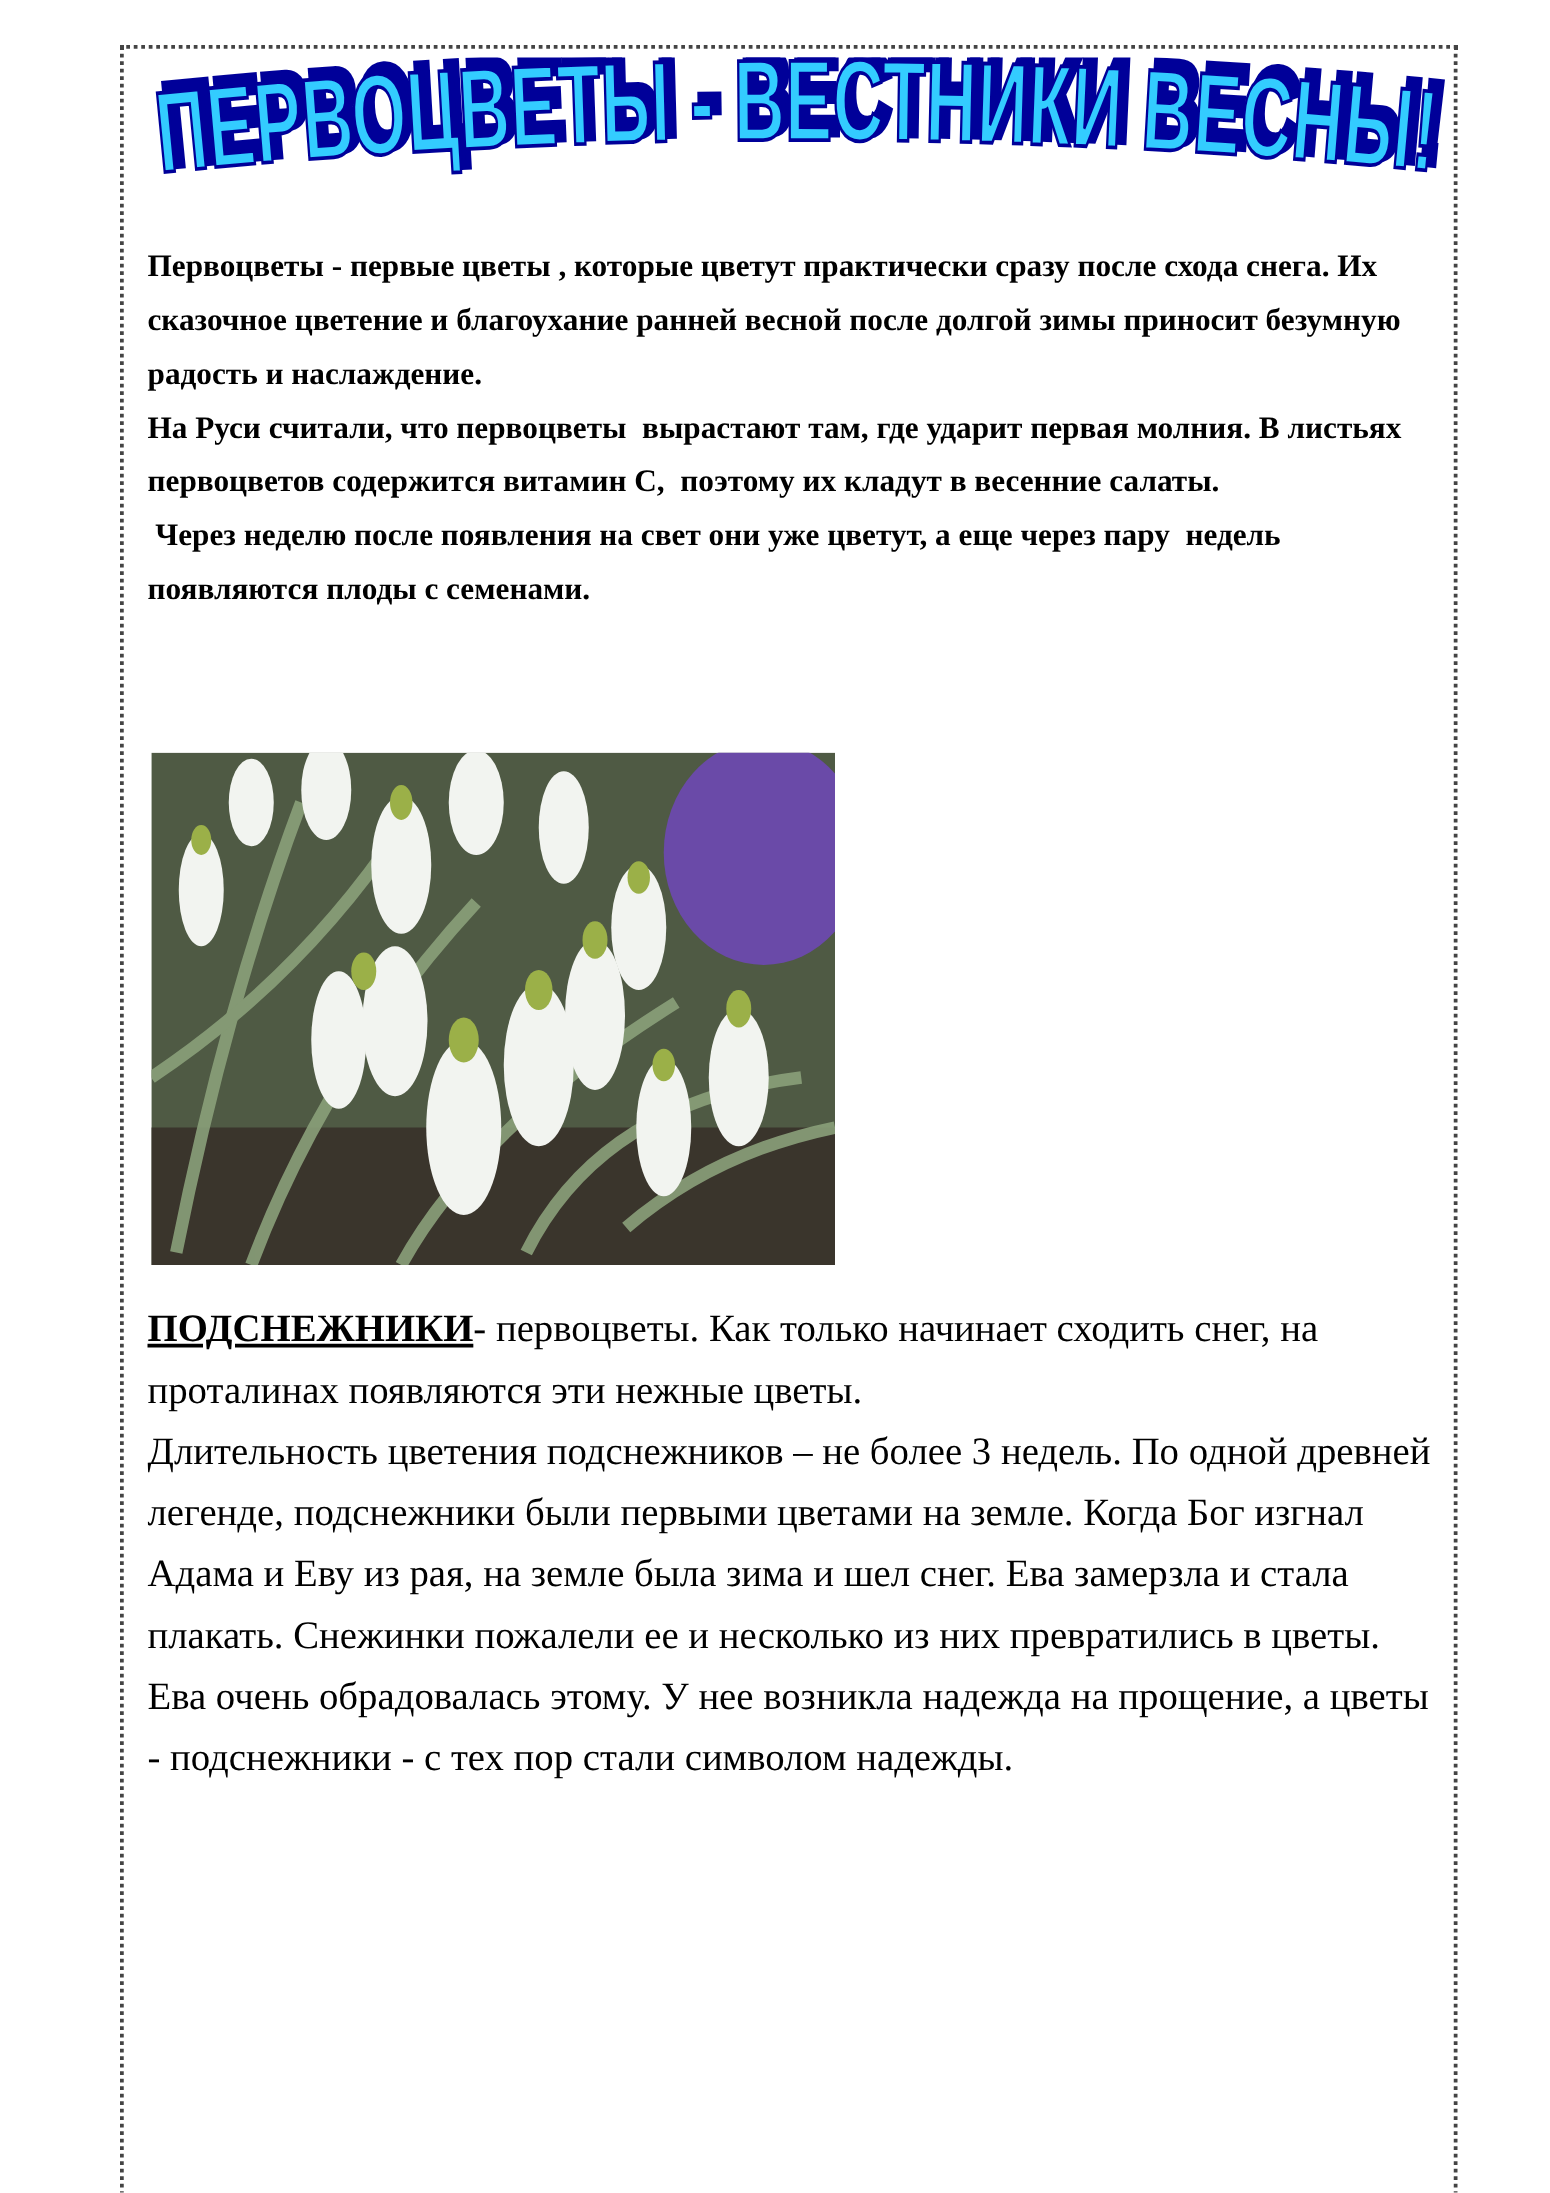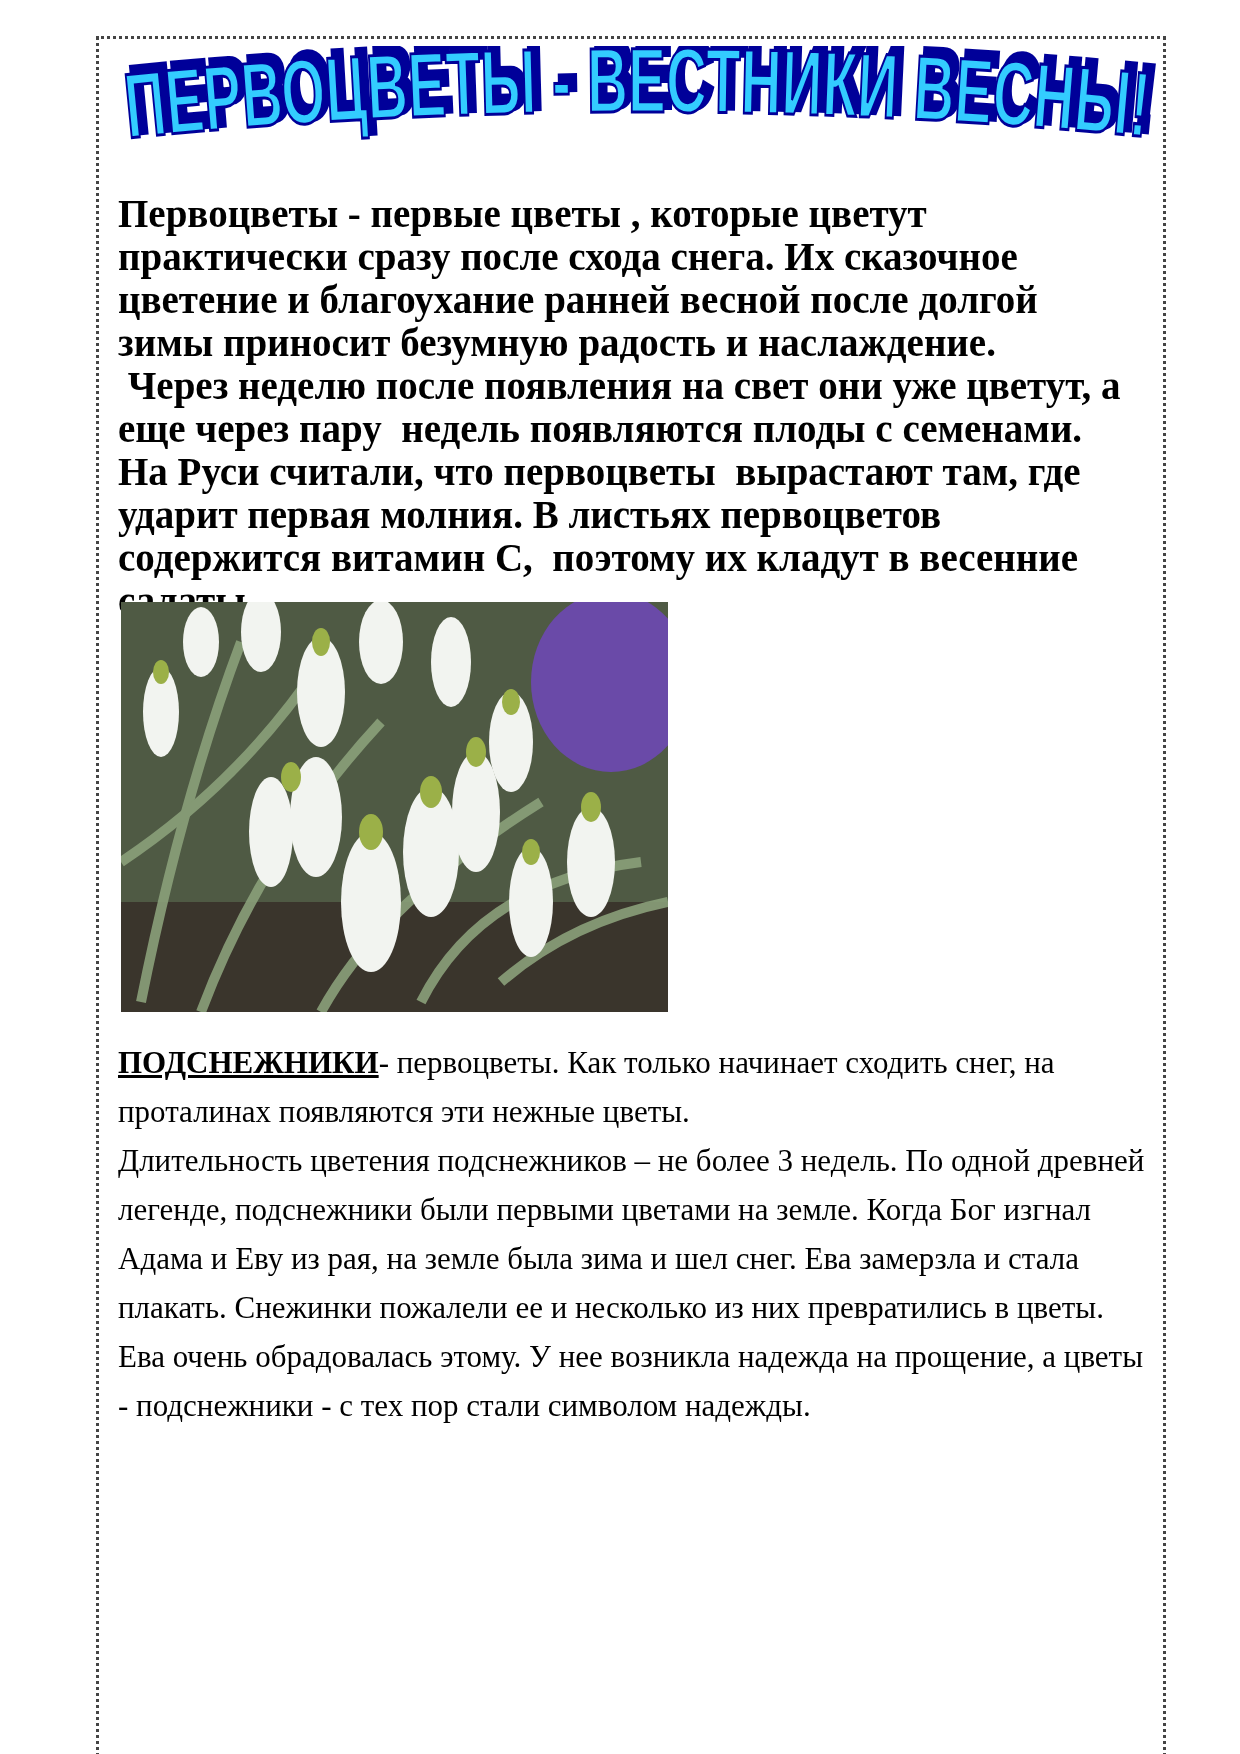--- a/index.html
+++ b/index.html
@@ -8,21 +8,21 @@
       position: absolute; left: 96px; top: 36px; width: 1070px; height: 1740px;
       border: 3px dotted #444; box-sizing: border-box;
     }
     .title-wrap {
       position: absolute; left: 118px; top: 46px; width: 1050px; height: 110px;
       display: flex; align-items: center; justify-content: center;
     }
     .title-svg { width: 1050px; height: 110px; }
     .intro {
       position: absolute; left: 118px; top: 192px; width: 1010px;
-      font-weight: bold; font-size: 39px; line-height: 43px;
+      font-weight: bold; font-size: 25px; line-height: 43px;
     }
     .intro p { margin: 0; }
     .photo {
       position: absolute; left: 121px; top: 602px; width: 547px; height: 410px;
       overflow: hidden;
     }
     .body-text {
       position: absolute; left: 118px; top: 1038px; width: 1030px;
       font-size: 31px; line-height: 49px;
     }
@@ -43,22 +43,22 @@
       <textPath href="#arc">ПЕРВОЦВЕТЫ - ВЕСТНИКИ ВЕСНЫ!</textPath>
     </text>
     <text font-family="Liberation Sans, sans-serif" font-weight="bold" font-size="92" fill="#33ccff" stroke="#000099" stroke-width="3" textLength="1020" lengthAdjust="spacingAndGlyphs">
       <textPath href="#arc">ПЕРВОЦВЕТЫ - ВЕСТНИКИ ВЕСНЫ!</textPath>
     </text>
   </svg>
 </div>
 
 <div class="intro">
   <p>Первоцветы - первые цветы , которые цветут практически сразу после схода снега. Их сказочное цветение и благоухание ранней весной после долгой зимы приносит безумную радость и наслаждение.</p>
+  <p style="white-space: pre-wrap;">На Руси считали, что первоцветы  вырастают там, где ударит первая молния. В листьях первоцветов содержится витамин С,  поэтому их кладут в весенние салаты.</p>
   <p style="white-space: pre-wrap;"> Через неделю после появления на свет они уже цветут, а еще через пару  недель появляются плоды с семенами.</p>
-  <p style="white-space: pre-wrap;">На Руси считали, что первоцветы  вырастают там, где ударит первая молния. В листьях первоцветов содержится витамин С,  поэтому их кладут в весенние салаты.</p>
 </div>
 
 <div class="photo">
   <svg width="547" height="410" viewBox="0 0 547 410">
     <rect width="547" height="410" fill="#4f5a44"></rect>
     <rect x="0" y="300" width="547" height="110" fill="#3a352c"></rect>
     <ellipse cx="490" cy="80" rx="80" ry="90" fill="#6a4aa8"></ellipse>
     <g stroke="#8aa07a" stroke-width="10" fill="none" opacity="0.9">
       <path d="M20 400 Q60 200 120 40"></path>
       <path d="M80 410 Q140 250 260 120"></path>

